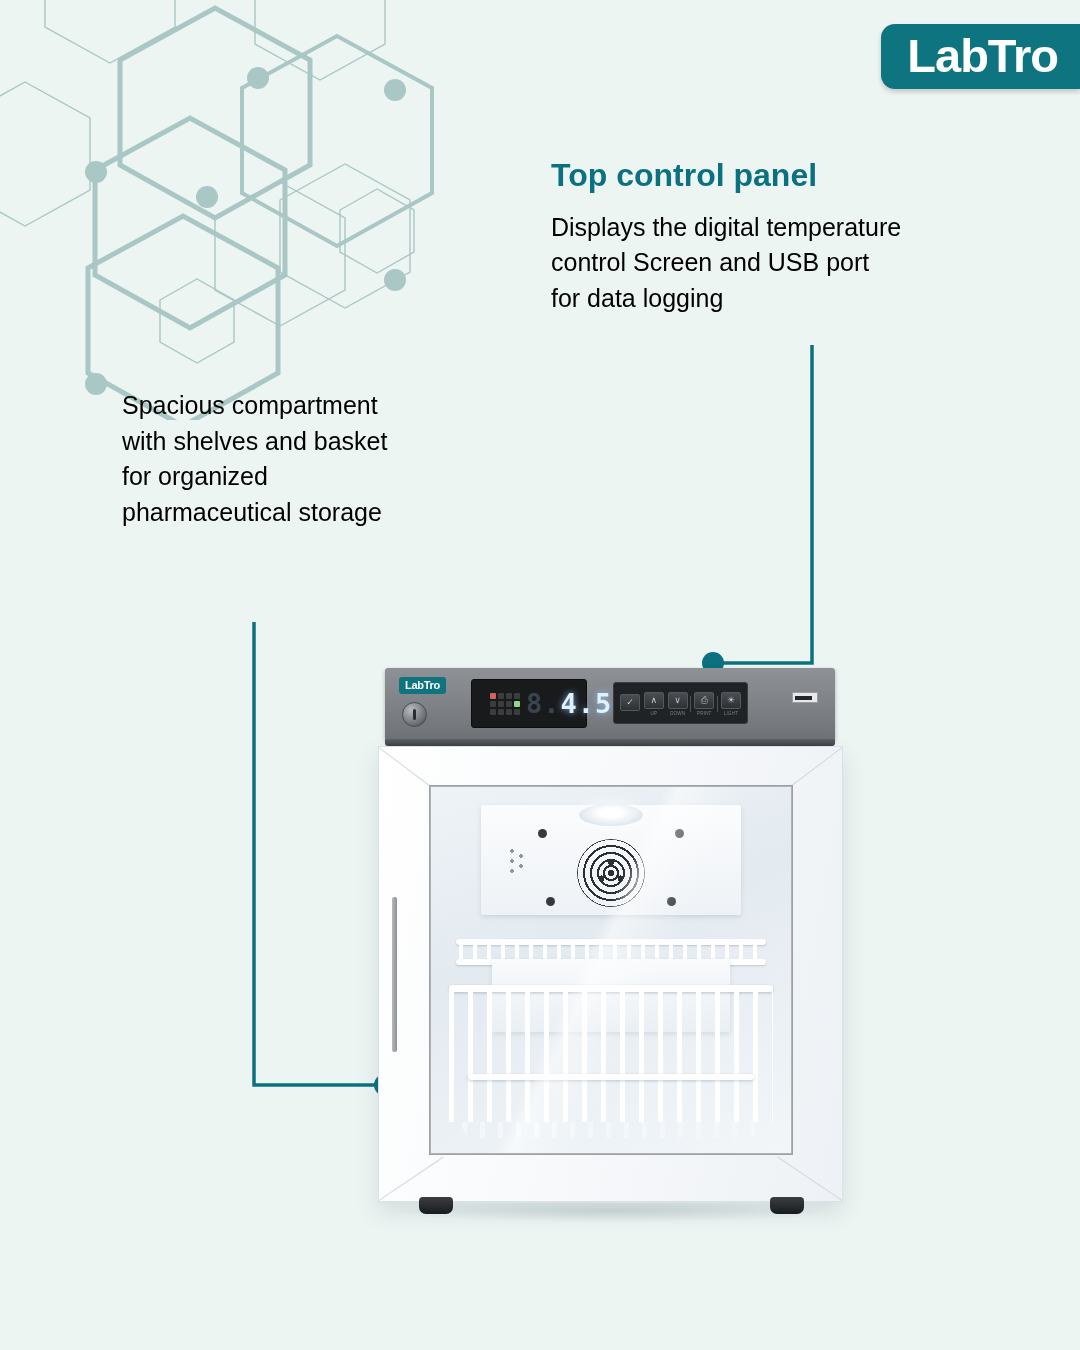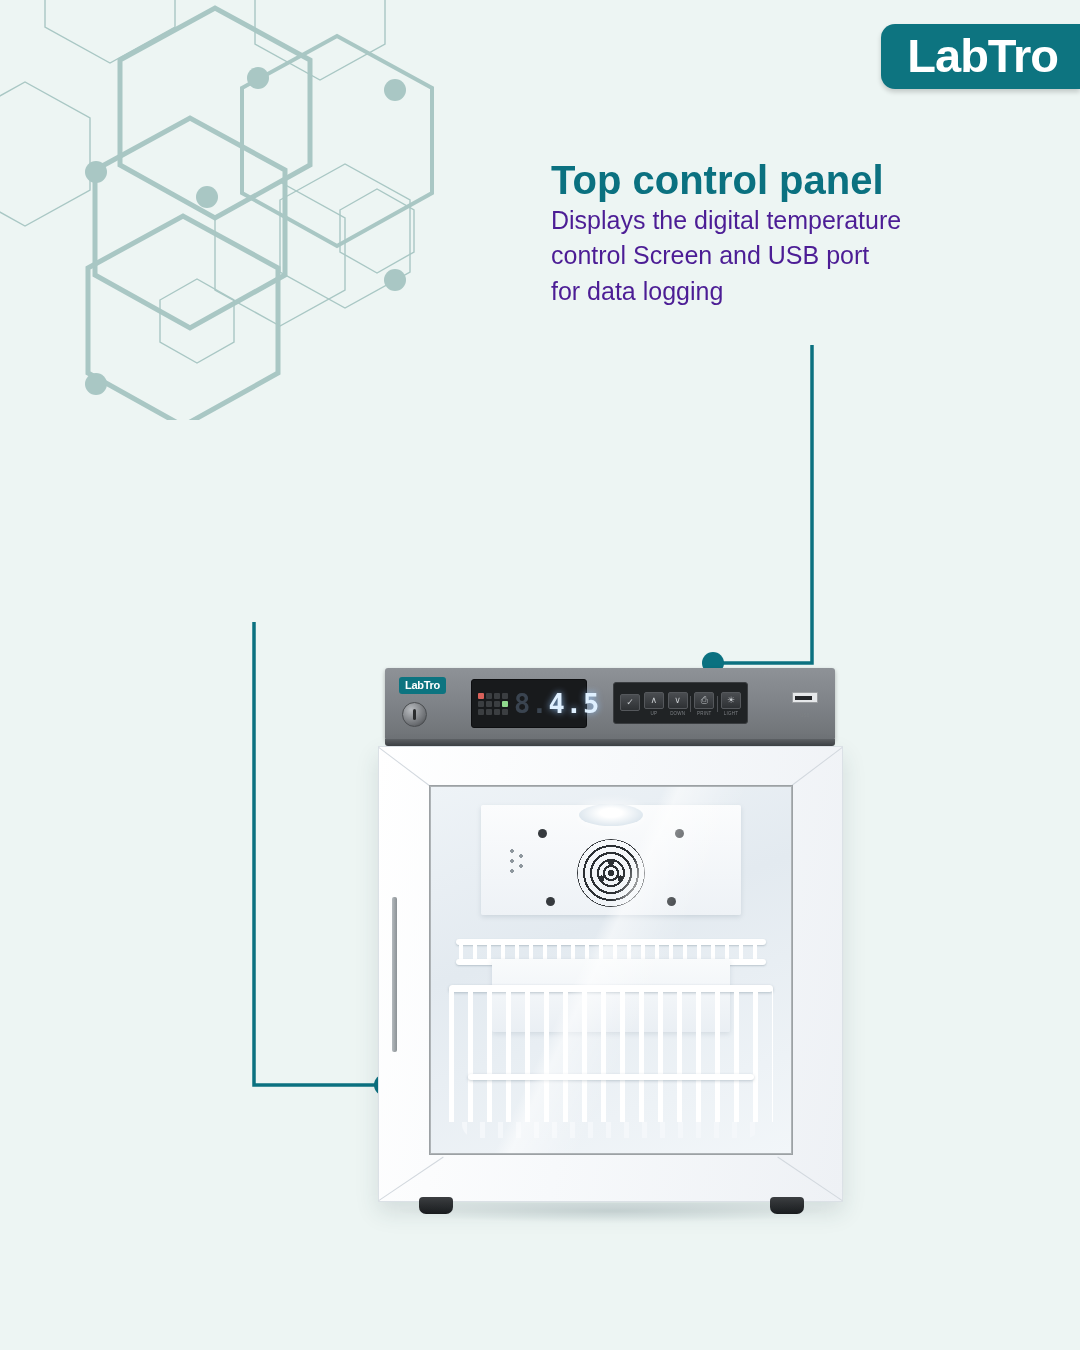--- a/index.html
+++ b/index.html
@@ -34,27 +34,27 @@
   }
 
   
   .callout { position:absolute; }
   .callout .c-title {
     color:#0b7180;
     font-weight:bold;
     line-height:1.12;
   }
   .callout .c-body {
-    color:#4c1d95;
+    color:#000000;
     line-height:1.42;
     white-space:pre-line;
   }
 
   #callout-top { left:551px; top:158px; width:440px; }
-  #callout-top .c-title { font-size:40px; }
+  #callout-top .c-title { font-size:32px; margin-bottom:16px; }
   #callout-top .c-body  { font-size:25px; }
 
   #callout-left { left:122px; top:388px; width:450px; }
   #callout-left .c-title { font-size:40px; margin-bottom:12px; }
   #callout-left .c-body  { font-size:25px; }
 
   
   .connectors { position:absolute; left:0; top:0; width:1080px; height:1350px; pointer-events:none; }
 
   
@@ -83,21 +83,21 @@
     border-radius:50%;
     background:radial-gradient(circle at 35% 30%,#b9bcc0,#6b6e72 68%,#3c3e41);
     border:1px solid #4a4d50;
     display:flex; align-items:center; justify-content:center;
   }
   .panel-key .keyhole{ width:3px; height:11px; background:#2a2c2e; border-radius:2px; }
 
   .display-box {
     position:absolute; left:86px; top:11px; width:116px; height:49px;
     background:#181a1c; border-radius:3px; border:1px solid #0d0e10;
-    display:flex; align-items:center; padding:0 6px;
+    display:flex; align-items:center; padding:0 18px;
   }
   .led-grid { display:grid; grid-template-columns:repeat(4,6px); grid-auto-rows:6px; gap:2px; margin-right:6px; }
   .led { background:#4d5054; border-radius:1px; }
   .led.red   { background:#d9615a; }
   .led.green { background:#8fd88c; }
   .led.dim   { background:#3b3e41; }
   .seg-readout {
     color:#dff0ff; font-family:"DejaVu Sans Mono", monospace;
     font-size:27px; font-weight:bold; letter-spacing:1px;
     text-shadow:0 0 7px rgba(150,200,255,0.85);
@@ -298,20 +298,24 @@
 </svg>
 
 <div class="callout" id="callout-top">
   <div class="c-title">Top control panel</div>
   <div class="c-body">Displays the digital temperature
 control Screen and USB port
 for data logging</div>
 </div>
 
 <div class="callout" id="callout-left">
+  <div class="c-body">Spacious compartment
+with shelves and basket
+for organized
+pharmaceutical storage</div>
 </div>
 
 <div class="product">
 
   <div class="panel-unit">
     <div class="panel-badge">LabTro</div>
     <div class="panel-key">
         <span class="keyhole"></span>
       </div>
 

